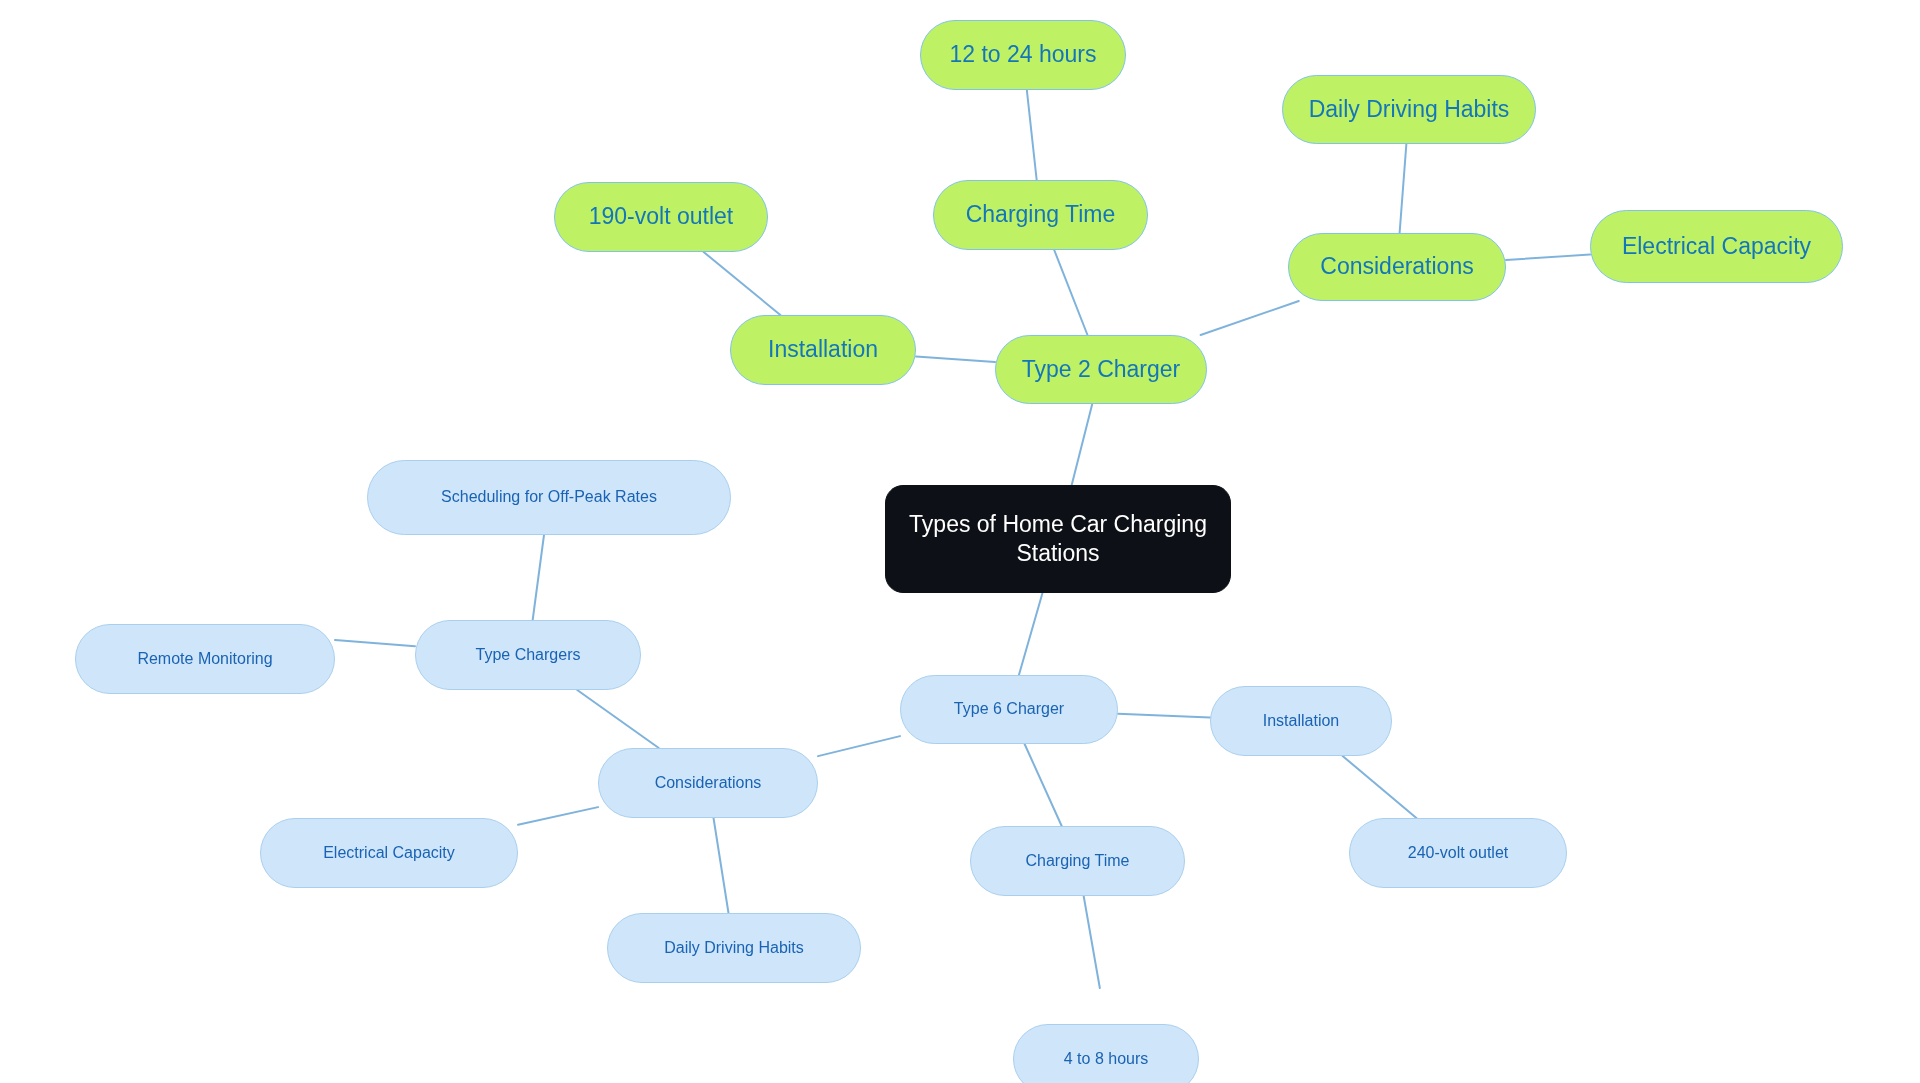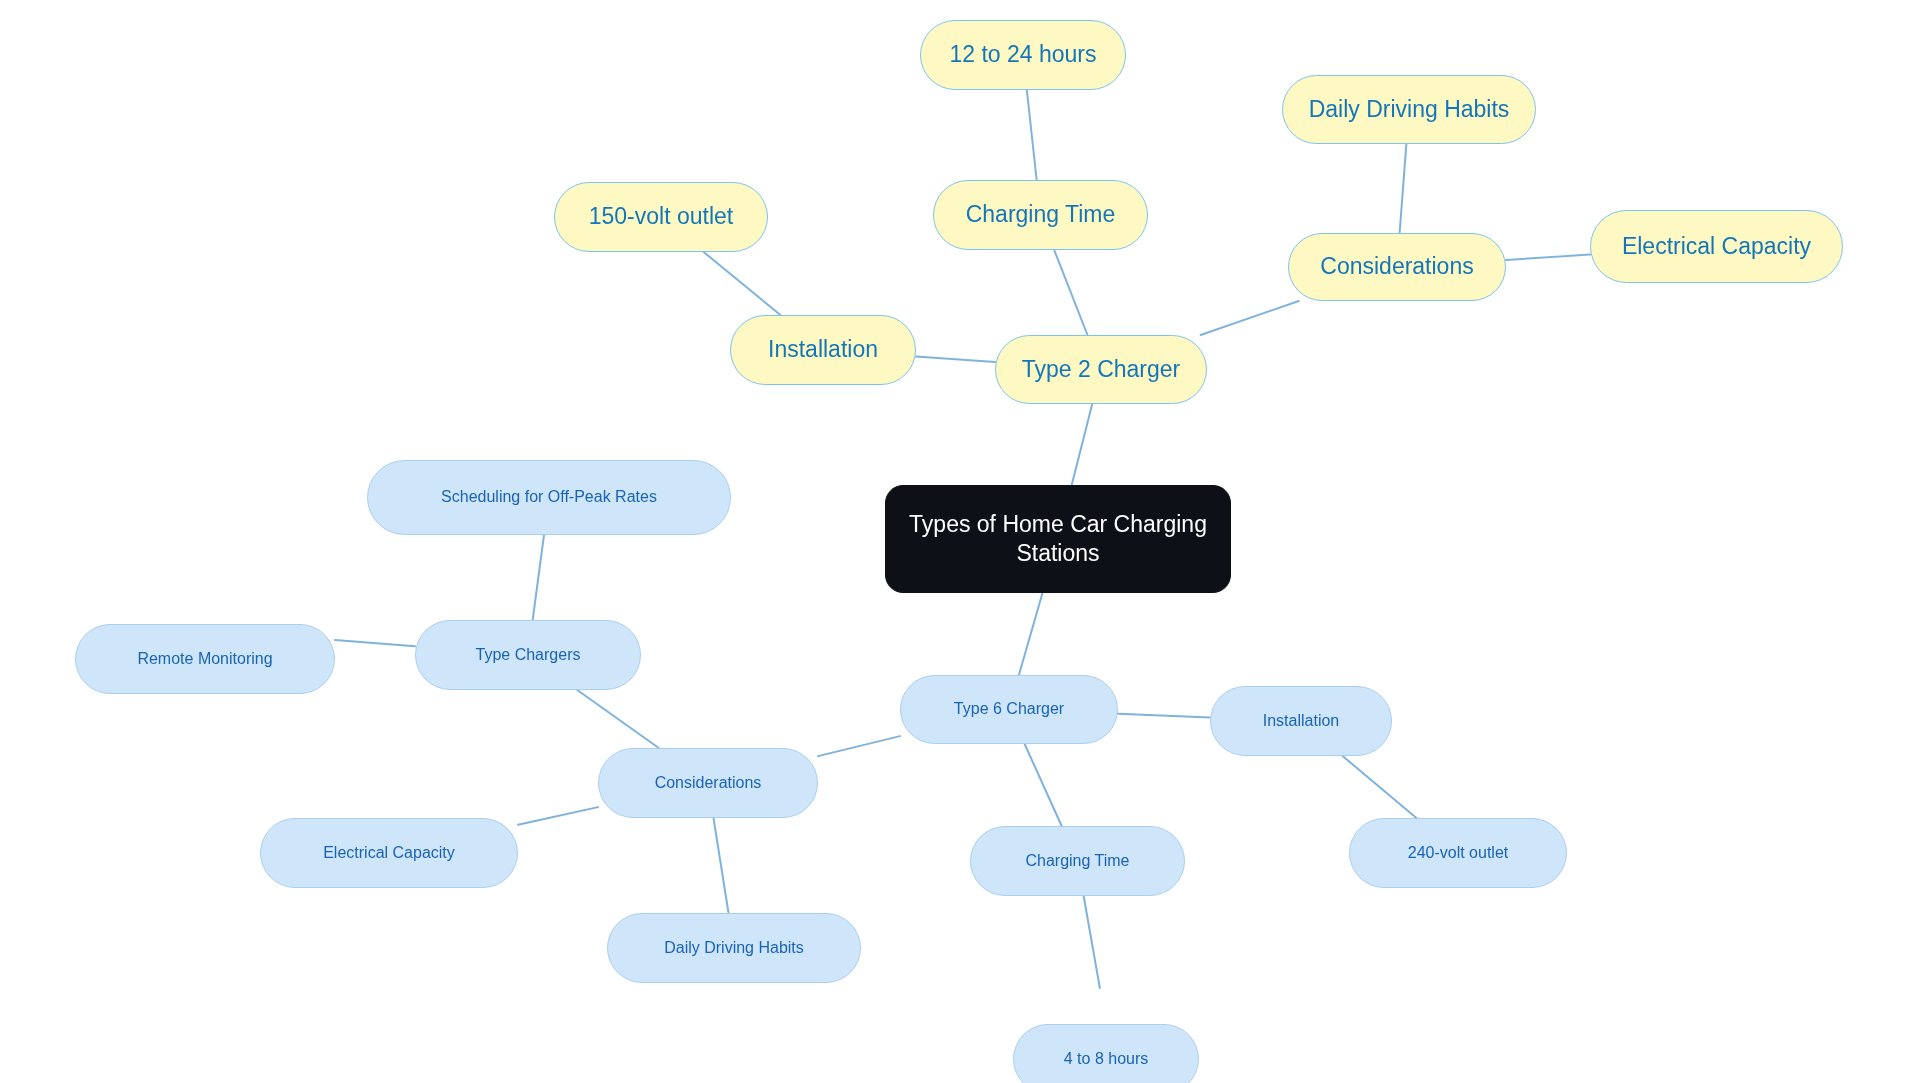--- a/index.html
+++ b/index.html
@@ -30,21 +30,21 @@
     align-items: center;
     justify-content: center;
     text-align: center;
     border-radius: 999px;
     line-height: 1.28;
     white-space: pre-line;
     user-select: none;
   }
   .node.branch-node,
   .node.leaf-node {
-    background: #fef9c3;
+    background: #bef264;
     border: 1px solid #7fc3ea;
     color: #1476ba;
     font-size: 23px;
   }
   .node.soft-node {
     background: #cfe6fa;
     border: 1px solid #a9cfee;
     color: #1a63b4;
     font-size: 16px;
   }
@@ -80,21 +80,21 @@
       <line x1="532.6666666666666" y1="620" x2="544" y2="535" stroke="#7fb3dc" stroke-width="2" stroke-linecap="round"></line>
       <line x1="415" y1="646.2538699690402" x2="335" y2="640.0619195046439" stroke="#7fb3dc" stroke-width="2" stroke-linecap="round"></line>
       <line x1="598" y1="807.1379310344828" x2="518" y2="824.692789968652" stroke="#7fb3dc" stroke-width="2" stroke-linecap="round"></line>
       <line x1="713.5151515151515" y1="818" x2="728.4848484848485" y2="913" stroke="#7fb3dc" stroke-width="2" stroke-linecap="round"></line>
     </svg>
   <div id="node-layer">
       <div class="node root-node" style="left: 885px; top: 485px; width: 346px; height: 108px;">Types of Home Car Charging
 Stations</div>
       <div class="node branch-node" style="left: 995px; top: 335px; width: 212px; height: 69px;">Type 2 Charger</div>
       <div class="node branch-node" style="left: 730px; top: 315px; width: 186px; height: 70px;">Installation</div>
-      <div class="node leaf-node" style="left: 554px; top: 182px; width: 214px; height: 70px;">150-volt outlet</div>
+      <div class="node leaf-node" style="left: 554px; top: 182px; width: 214px; height: 70px;">190-volt outlet</div>
       <div class="node branch-node" style="left: 933px; top: 180px; width: 215px; height: 70px;">Charging Time</div>
       <div class="node leaf-node" style="left: 920px; top: 20px; width: 206px; height: 70px;">12 to 24 hours</div>
       <div class="node branch-node" style="left: 1288px; top: 233px; width: 218px; height: 68px;">Considerations</div>
       <div class="node leaf-node" style="left: 1282px; top: 75px; width: 254px; height: 69px;">Daily Driving Habits</div>
       <div class="node leaf-node" style="left: 1590px; top: 210px; width: 253px; height: 73px;">Electrical Capacity</div>
       <div class="node soft-node" style="left: 900px; top: 675px; width: 218px; height: 69px;">Type 6 Charger</div>
       <div class="node soft-node" style="left: 1210px; top: 686px; width: 182px; height: 70px;">Installation</div>
       <div class="node soft-node" style="left: 1349px; top: 818px; width: 218px; height: 70px;">240-volt outlet</div>
       <div class="node soft-node" style="left: 970px; top: 826px; width: 215px; height: 70px;">Charging Time</div>
       <div class="node soft-node" style="left: 1013px; top: 988px; width: 186px; height: 70px; margin-top: 36px;">4 to 8 hours</div>

